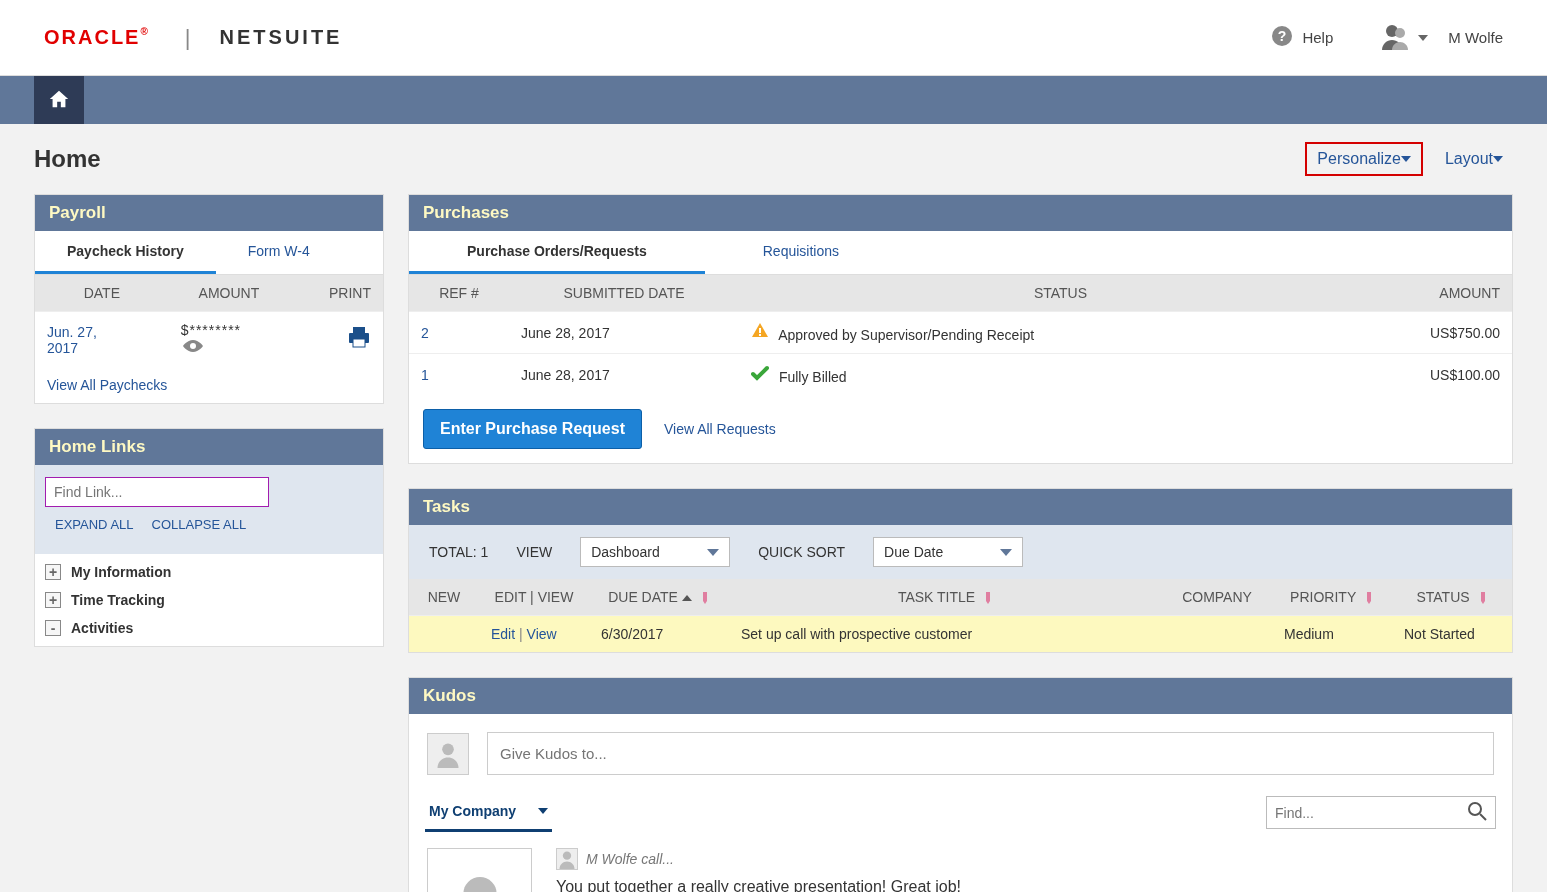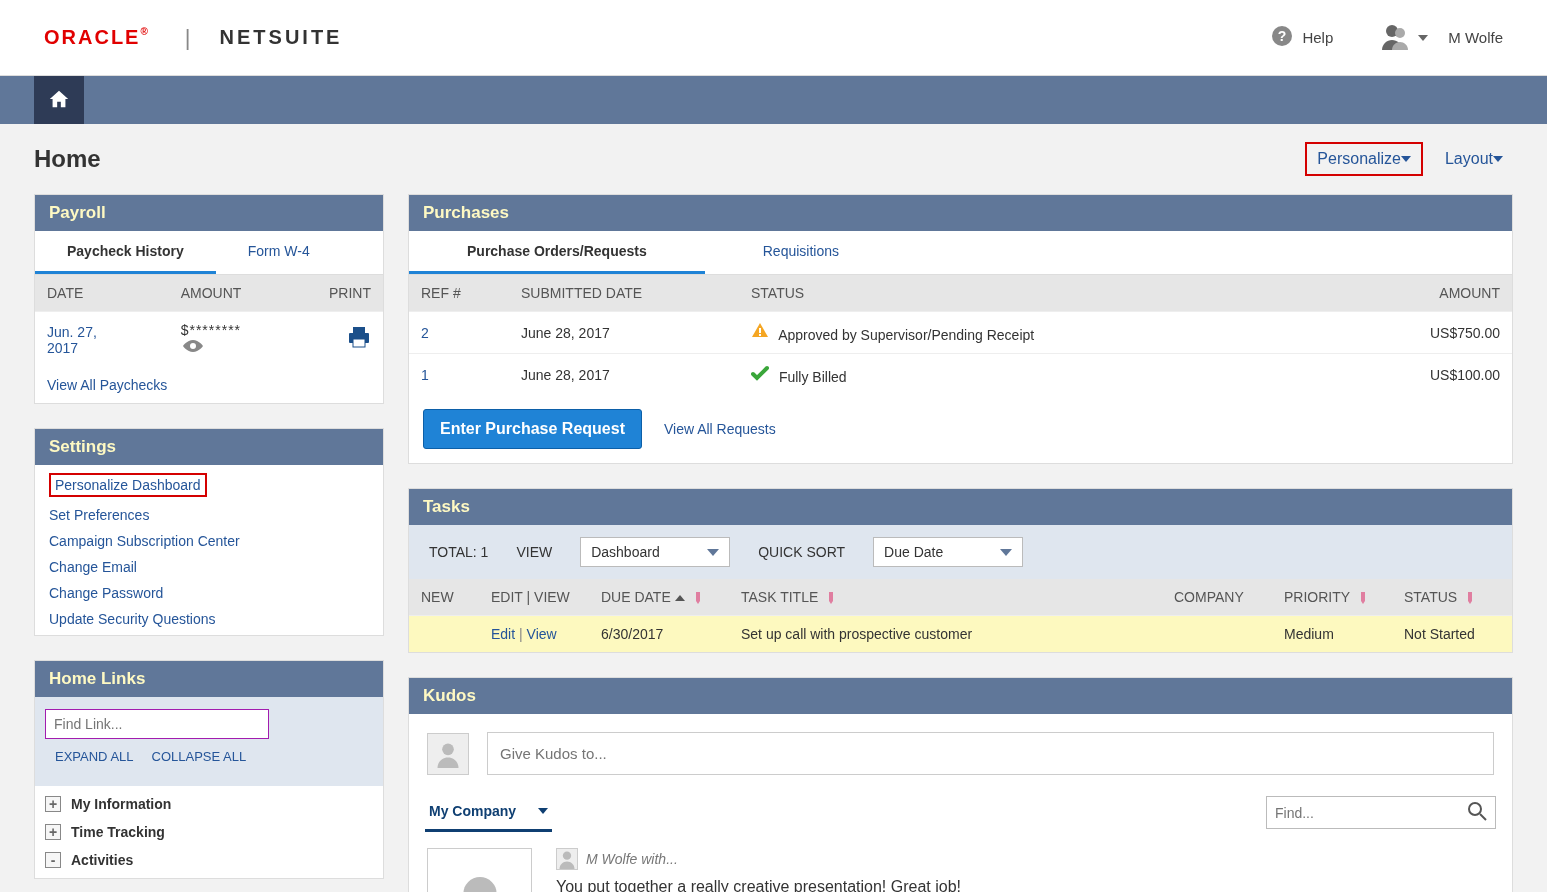--- a/index.html
+++ b/index.html
@@ -40,21 +40,21 @@
 .p-header{background:#607799;color:#fef9c3;font-weight:700;font-size:17px;padding:8px 14px;}
 
 
 .tabs{display:flex;border-bottom:1px solid #ddd;background:#fff;}
 .tab{padding:12px 32px;font-size:14px;color:#255599;cursor:pointer;border-bottom:3px solid transparent;}
 .tab.active{color:#333;font-weight:600;border-bottom-color:#1f83d6;}
 .tab-wide{padding:12px 58px;}
 
 
 .tbl{width:100%;border-collapse:collapse;}
-.tbl th{background:#e6e6e6;color:#555;font-weight:400;font-size:14px;text-align:left;padding:10px 12px;}
+.tbl th{background:#e6e6e6;color:#555;font-weight:400;font-size:14px;text-align:center;padding:10px 12px;}
 .tbl td{padding:10px 12px;border-top:1px solid #eee;vertical-align:middle;}
 .tbl .num{text-align:right;}
 .mask{color:#333;letter-spacing:1px;}
 
 
 .btn-primary{background:#1f83d6;color:#fff;border:1px solid #0c5fa8;border-radius:3px;font-size:16px;font-weight:600;padding:10px 16px;cursor:pointer;}
 .btn-row{padding:14px;display:flex;align-items:center;gap:22px;}
 
 
 .linklist{padding:8px 14px;display:flex;flex-direction:column;gap:10px;}
@@ -188,31 +188,20 @@
               </span>
             </td>
           </tr>
           <tr>
               <td colspan="3" style="border-top:none;"><span class="link">View All Paychecks</span></td>
             </tr>
         </tbody>
       </table>
     </div>
 
-    <div class="portlet">
-      <div class="p-header">Settings</div>
-      <div class="linklist">
-        <span class="link red-box">Personalize Dashboard</span>
-        <span class="link">Set Preferences</span>
-        <span class="link">Campaign Subscription Center</span>
-        <span class="link">Change Email</span>
-        <span class="link">Change Password</span>
-        <span class="link">Update Security Questions</span>
-      </div>
-    </div>
 
     <div class="portlet">
       <div class="p-header">Home Links</div>
       <div class="hl-bar">
         <input class="hl-search" placeholder="Find Link..." style="">
         <div class="hl-actions">
           <span class="link">EXPAND ALL</span>
           <span class="link">COLLAPSE ALL</span>
         </div>
       </div>
@@ -393,21 +382,21 @@
             </svg>
         </div>
         <div class="post-body">
           <div class="post-author">
             <div class="avatar-box">
                 <svg viewBox="0 0 24 24">
                   <circle cx="12" cy="8" r="5"></circle>
                   <path d="M3 24c0-5 4-9 9-9s9 4 9 9"></path>
                 </svg>
               </div>
-            <span><span>M Wolfe</span> <span>with...</span></span>
+            <span><span>M Wolfe</span> <span>call...</span></span>
           </div>
           <div style="font-size:16px;color:#333;">You put together a really creative presentation! Great job!</div>
         </div>
       </div>
     </div>
 
   </div>
 </div>
 
 </body></html>

